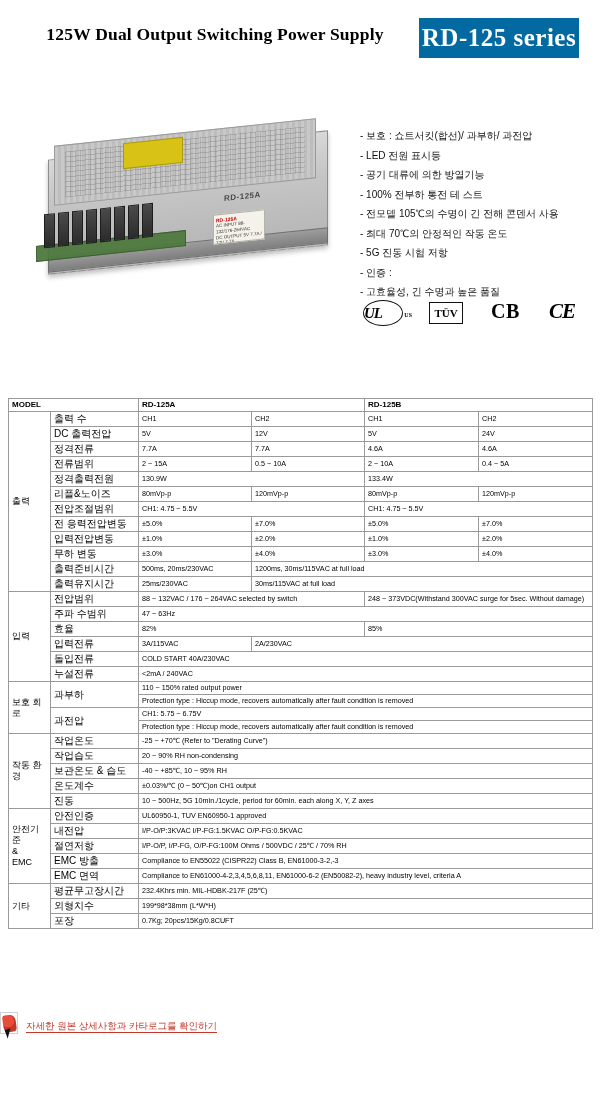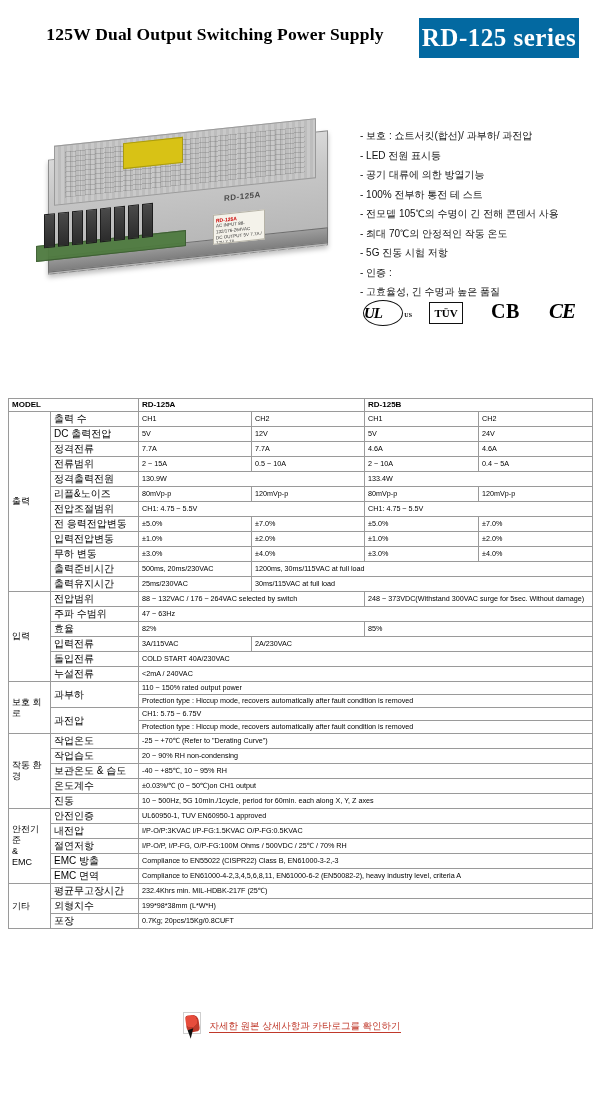--- a/index.html
+++ b/index.html
@@ -208,21 +208,21 @@
   td.modelhead {
     font-weight: bold;
     font-size: 8px;
   }
   tr.row-model td { font-weight: bold; margin-top: 12px; }
 
   
   .footer {
     position: absolute; left: 0; top: 1015px;
     width: 584px;
-    text-align: center;
+    text-align: left;
   }
   .footer-inner {
     display: inline-block;
     position: relative;
     padding-left: 26px;
   }
   .pdf-icon {
     position: absolute; left: 0; top: -3px;
     width: 18px; height: 22px;
     background: #fff;

